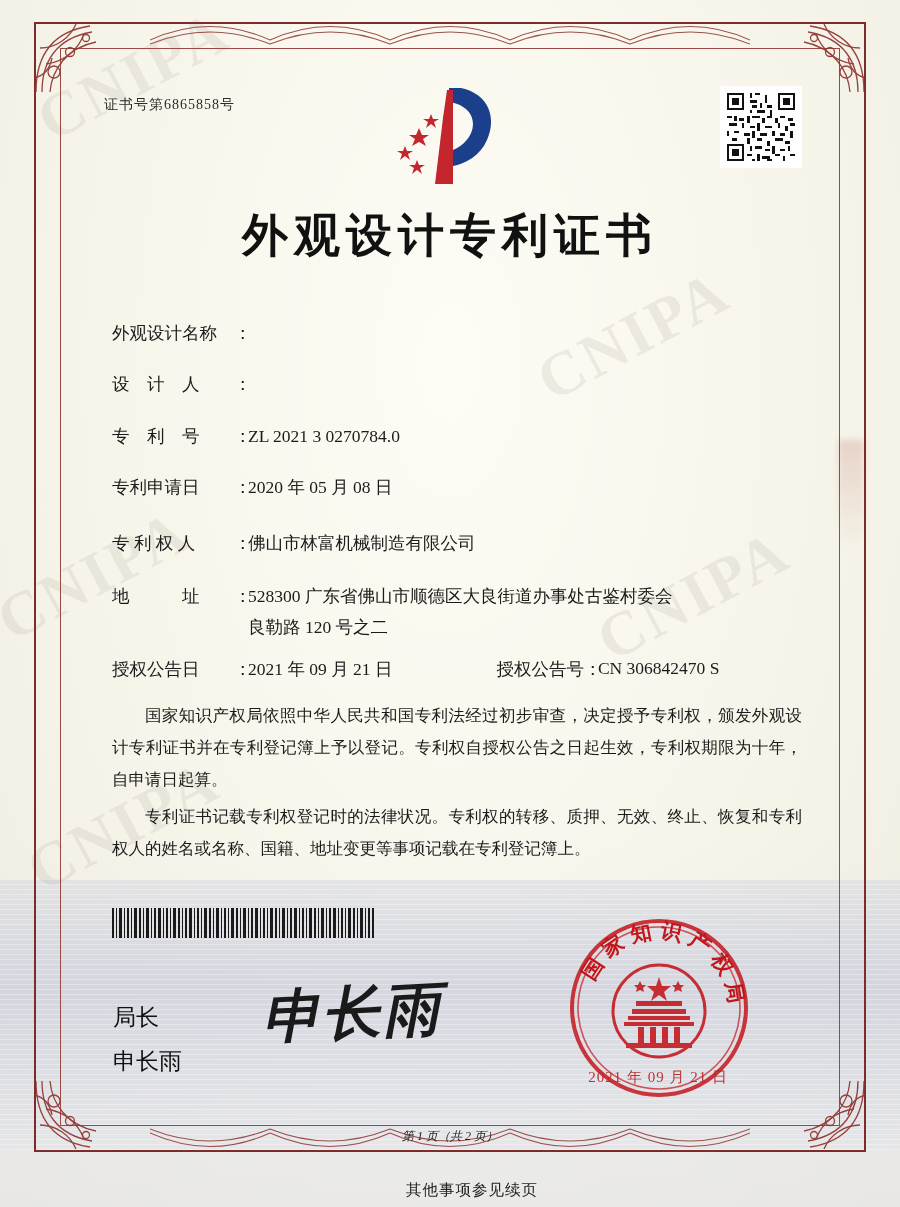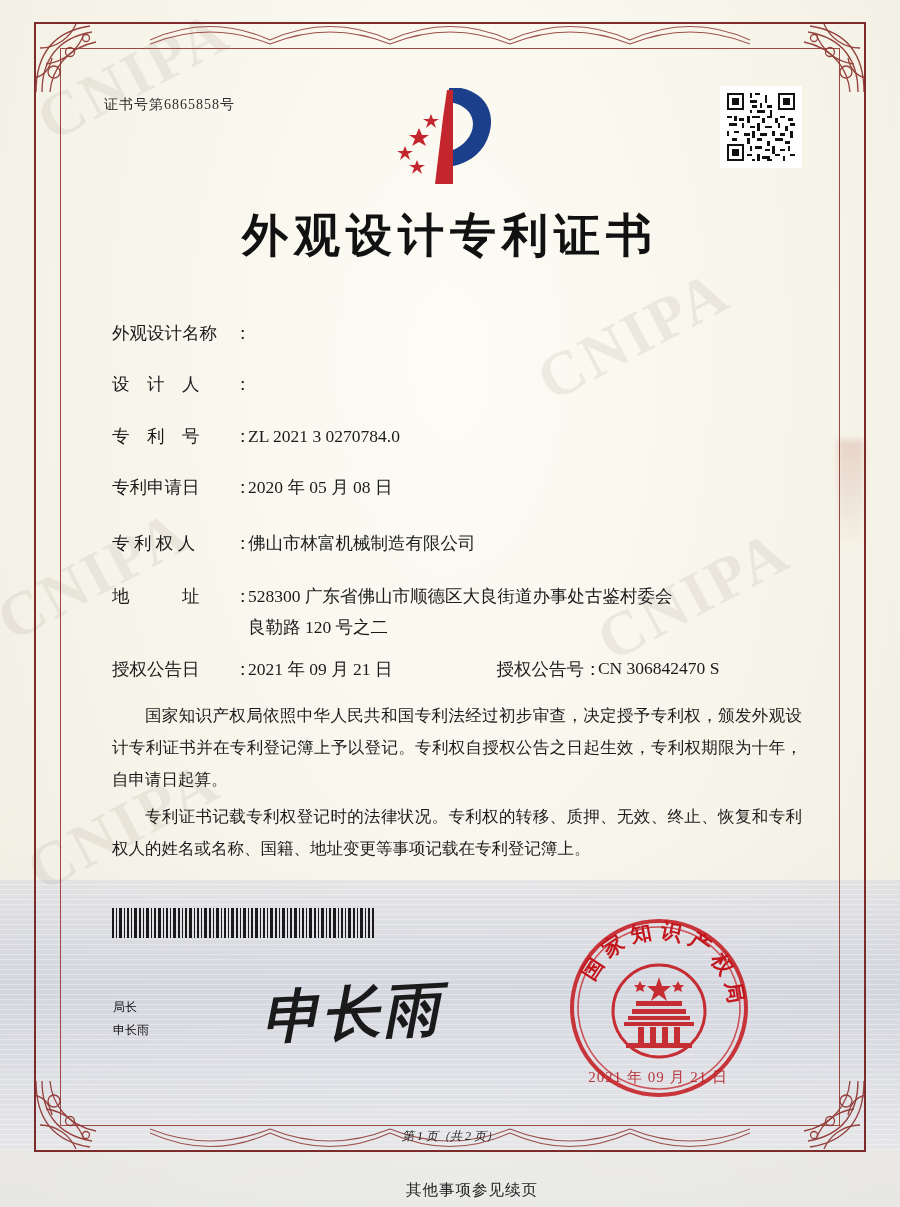--- a/index.html
+++ b/index.html
@@ -196,21 +196,21 @@
     top: 908px;
     width: 262px;
     height: 30px;
   }
 
   
   .sig-label {
     position: absolute;
     left: 113px;
     top: 996px;
-    font-size: 12px;
+    font-size: 23px;
     line-height: 1.9;
     color: #111;
     font-family: Liberation Serif, serif;
   }
   .sig-script {
     position: absolute;
     left: 262px;
     top: 975px;
     font-size: 58px;
     font-family: "DejaVu Serif", "Liberation Serif", serif;

